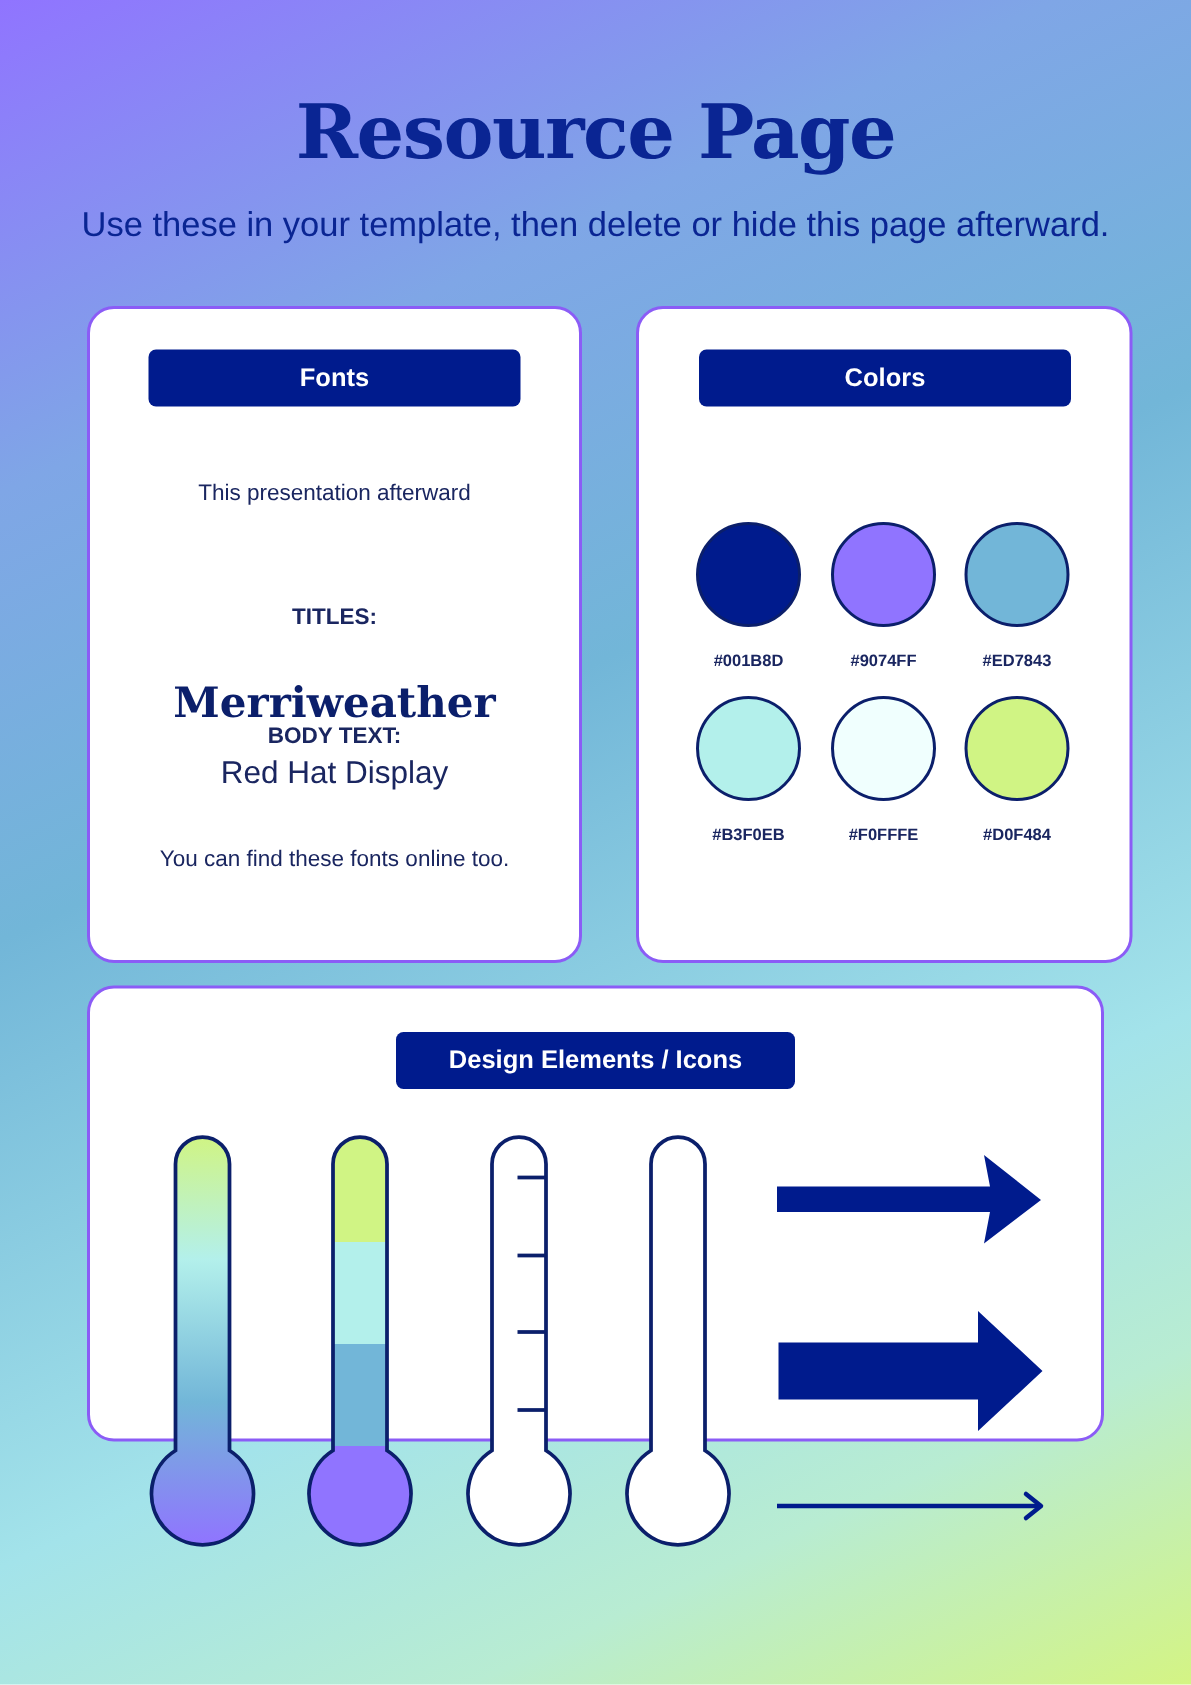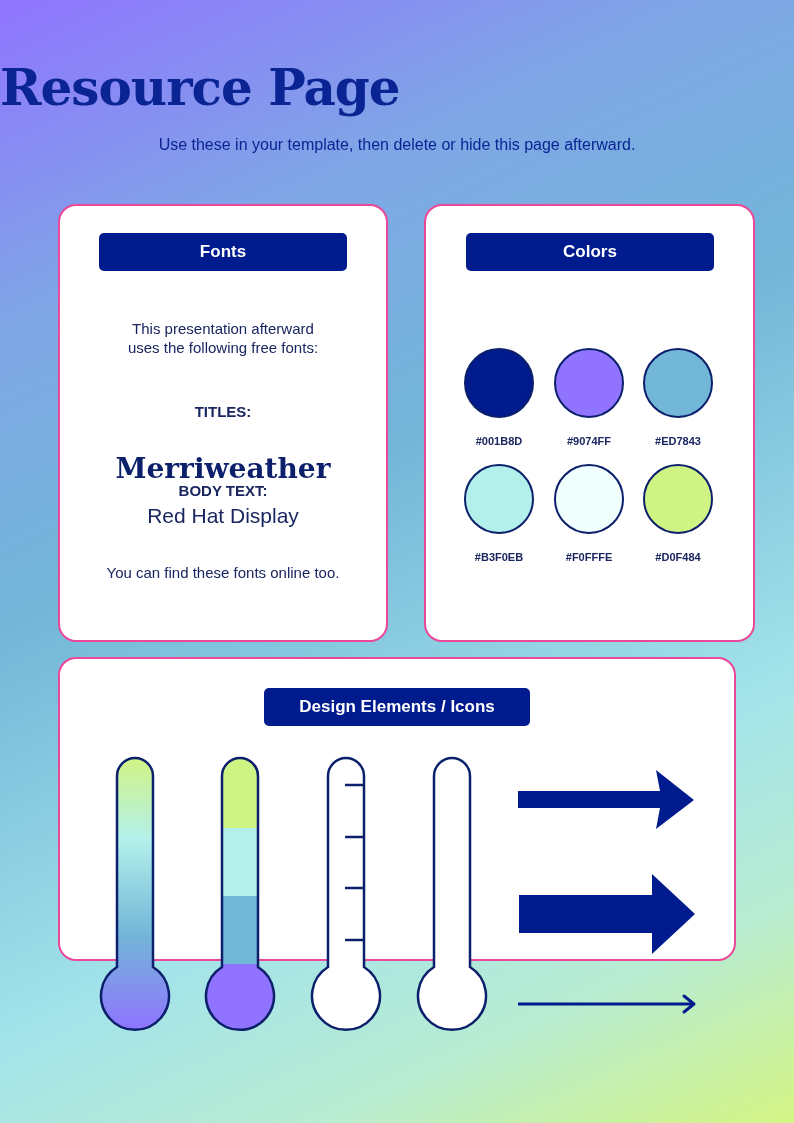--- a/index.html
+++ b/index.html
@@ -3,30 +3,30 @@
 <meta charset="utf-8">
 <style>
   html, body { margin: 0; padding: 0; }
   body {
     width: 794px; height: 1123px; position: relative; overflow: hidden;
     background: linear-gradient(155deg, #9074ff 0%, #7fa6e6 22%, #72b6d8 42%, #a3e3ea 70%, #b8ecd2 85%, #d4f484 100%);
     font-family: "Liberation Sans", sans-serif;
     color: #001b8d;
   }
   .title {
-    position: absolute; left: 0; top: 58px; width: 794px; 
+    position: absolute; left: 0; top: 58px; width: 794px; text-align: center;
     font-family: "DejaVu Serif", serif; font-weight: bold; font-size: 50px;
     color: #0a2593; letter-spacing: -1px;
   }
   .subtitle {
     position: absolute; left: 0; top: 136px; width: 794px; text-align: center;
-    font-size: 16px; color: #0a2593;
+    font-size: 23px; color: #0a2593;
   }
   .card {
-    position: absolute; background: #fff; border: 2px solid #ec4899;
+    position: absolute; background: #fff; border: 2px solid #8b5cf6;
     border-radius: 18px; box-sizing: border-box;
   }
   .pill {
     position: absolute; background: #001b8d; color: #fff; border-radius: 5px;
     font-weight: bold; font-size: 17px; text-align: center; line-height: 38px; height: 38px;
   }
   .fonts-card { left: 58px; top: 204px; width: 330px; height: 438px; }
   .colors-card { left: 405px; top: 204px; width: 331px; height: 438px; margin-left: 19px; }
   .design-card { left: 58px; top: 657px; width: 678px; height: 304px; }
   .center-text { position: absolute; left: 0; width: 100%; text-align: center; color: #1a2660; }
@@ -42,21 +42,20 @@
 </style>
 </head>
 <body>
 
 <div class="title">Resource Page</div>
 <div class="subtitle">Use these in your template, then delete or hide this page afterward.</div>
 
 <div class="card fonts-card">
   <div class="pill" style="left:39px; top:27px; width:248px;">Fonts</div>
   <div class="center-text" style="top:114px; font-size:15px;">This presentation afterward</div>
-  <div class="center-text" style="top:133px; font-size:15px;">uses the following free fonts:</div>
   <div class="center-text" style="top:197px; font-size:15px; font-weight:bold;">TITLES:</div>
   <div class="center-text" style="top:216px; font-size:28px; font-weight:bold; font-family:'DejaVu Serif', serif; color:#0b1f6b;margin-top:30px;">Merriweather</div>
   <div class="center-text" style="top:276px; font-size:15px; font-weight:bold;">BODY TEXT:</div>
   <div class="center-text" style="top:298px; font-size:21px;">Red Hat Display</div>
   <div class="center-text" style="top:358px; font-size:15px;">You can find these fonts online too.</div>
 </div>
 
 <div class="card colors-card">
   <div class="pill" style="left:40px; top:27px; width:248px;">Colors</div>
 

